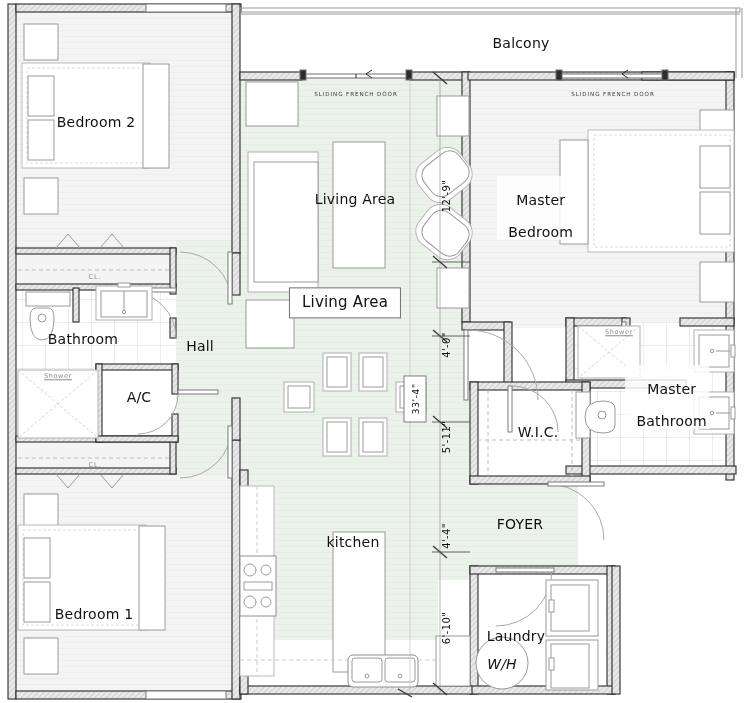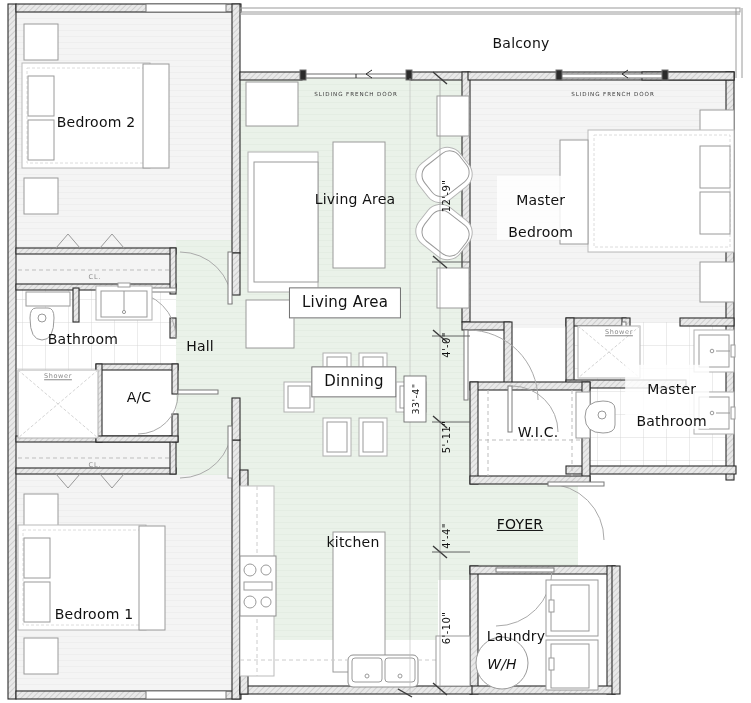--- a/index.html
+++ b/index.html
@@ -421,37 +421,36 @@
 <div class="lbl room ctr" style="left:83px;top:339px;">Bathroom</div>
 
 <div class="lbl room ctr" style="left:139px;top:397px;">A/C</div>
 
 <div class="lbl room ctr" style="left:200px;top:346px;">Hall</div>
 
 <div class="lbl room ctr" style="left:355px;top:199px;">Living Area</div>
 
 <div class="lbl boxed ctr" style="left:345px;top:303px;">Living Area</div>
 
-<div class="lbl boxed ctr" style="left:354px;top:382px;">Dinning</div>
 
 <div class="lbl room ctr" style="left:353px;top:529px;margin-top:13px;">kitchen</div>
 
 <div class="lbl room ctr whitebg" style="left:536px;top:208px;">
   <span>Master</span><br>
   <span>Bedroom</span>
 </div>
 
 <div class="lbl room ctr whitebg" style="left:667px;top:397px;">
   <span>Master</span><br>
   <span>Bathroom</span>
 </div>
 
 <div class="lbl room ctr" style="left:538px;top:432px;">W.I.C.</div>
 
-<div class="lbl room ctr" style="left:520px;top:524px;text-decoration:underline;">FOYER</div>
+<div class="lbl room ctr" style="left:520px;top:524px;">FOYER</div>
 
 <div class="lbl room ctr" style="left:516px;top:636px;">Laundry</div>
 
 <div class="lbl room ctr" style="left:502px;top:664px;font-style:italic;">W/H</div>
 
 <div class="lbl room ctr" style="left:521px;top:43px;">Balcony</div>
 
 <div class="lbl tiny ctr" style="left:356px;top:94px;">SLIDING FRENCH DOOR</div>
 
 <div class="lbl tiny ctr" style="left:613px;top:94px;">SLIDING FRENCH DOOR</div>

